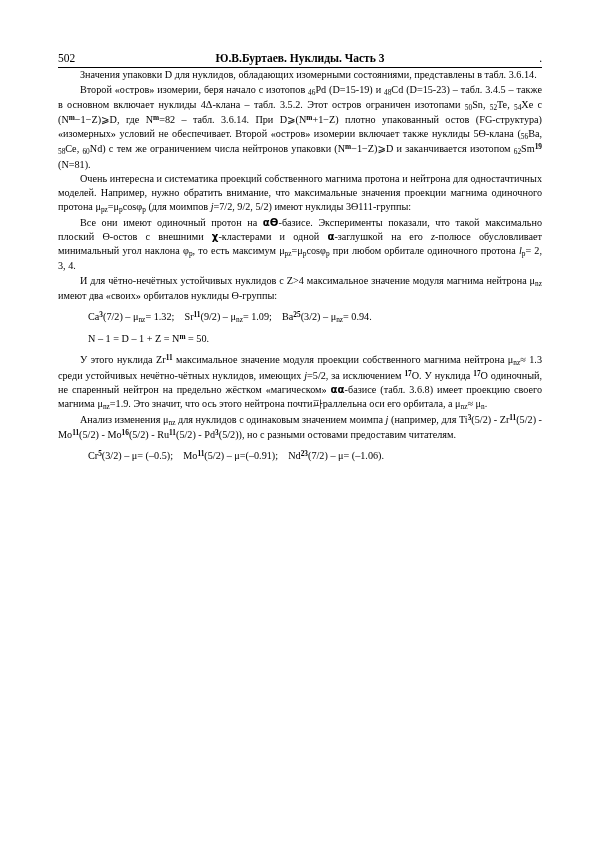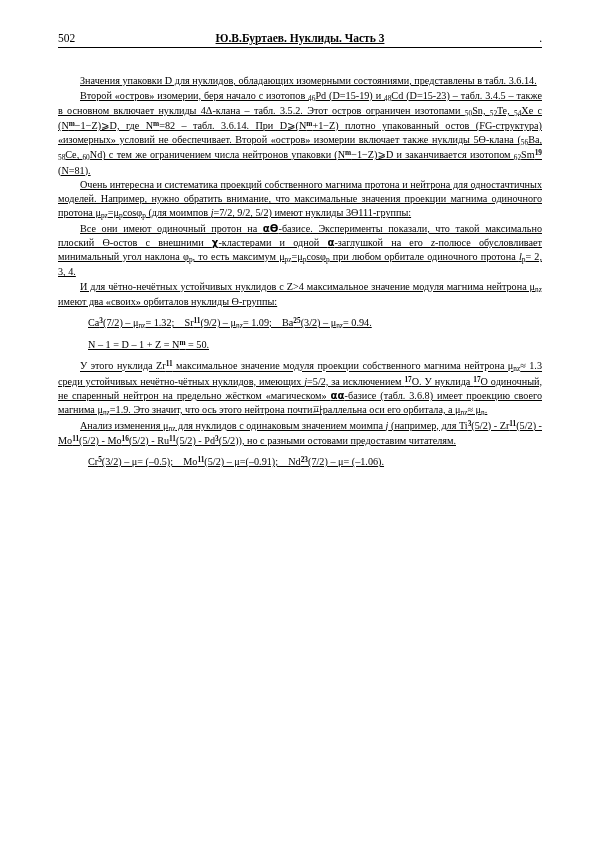--- a/index.html
+++ b/index.html
@@ -12,54 +12,51 @@
     background: #ffffff;
     font-family: "Liberation Serif", serif;
     color: #000000;
     overflow: hidden;
   }
   .page {
     position: relative;
     width: 600px;
     height: 850px;
     box-sizing: border-box;
-    padding: 32px 58px 0 58px;
+    padding: 52px 58px 0 58px;
   }
   .header {
     display: flex;
     align-items: baseline;
     font-size: 11.5px;
     padding-bottom: 3px;
     border-bottom: 1px solid #000;
   }
   .header .folio {
     width: 60px;
     text-align: left;
     font-size: 11.5px;
   }
   .header .runtitle {
     flex: 1;
     text-align: center;
     font-weight: bold;
     font-size: 11.5px;
-    text-decoration: underline;
   }
   .header .tail {
     width: 60px;
     text-align: right;
     font-size: 11.5px;
   }
   .body {
-    margin-top: 26px;
     font-size: 10.2px;
     line-height: 1.38;
     text-align: justify;
     text-justify: inter-word;
     hyphens: auto;
-    text-decoration: underline;
   }
   p.para {
     margin: 0 0 0.5px 0;
     text-indent: 22px;
   }
   p.eq {
     margin: 7px 0 7px 0;
     text-indent: 30px;
     text-align: left;
   }

